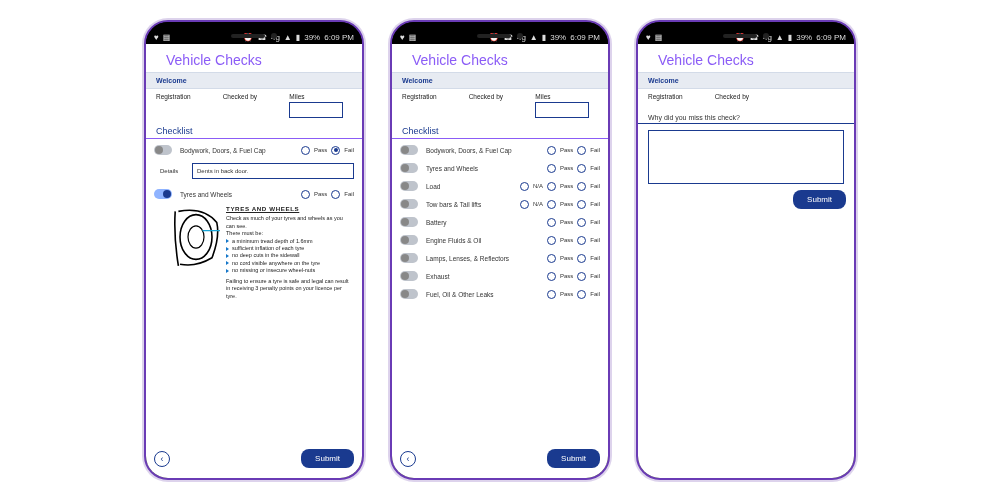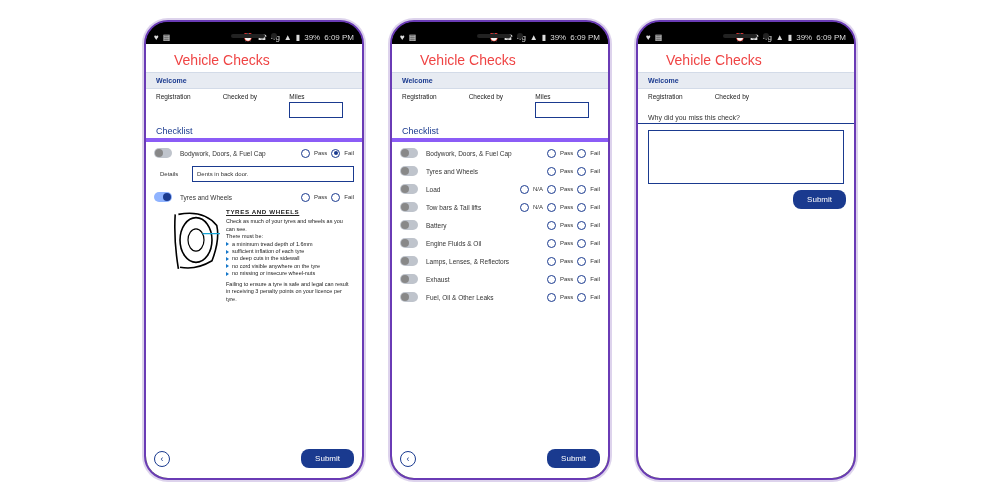--- a/index.html
+++ b/index.html
@@ -49,22 +49,22 @@
   .status-left, .status-right { display: flex; gap: 4px; align-items: center; }
   .screen {
     flex: 1;
     background: #fff;
     display: flex;
     flex-direction: column;
     overflow: hidden;
   }
   .title {
     font-size: 14px;
-    color: #ef4444;
-    padding: 8px 28px 4px;
+    color: #8b5cf6;
+    padding: 8px 20px 4px;
     font-weight: 500;
   }
   .welcome-bar {
     background: #e7ebf2;
     border-top: 1px solid #d3dbe8;
     border-bottom: 1px solid #d3dbe8;
     font-size: 7px;
     color: #1a3a8f;
     font-weight: bold;
     padding: 4px 10px;
@@ -77,21 +77,21 @@
   .field { flex: 1; font-size: 6.5px; color: #333; }
   .field-label { display: block; margin-bottom: 2px; color: #222; }
   .miles-box {
     border: 1px solid #1a3a8f;
     height: 16px; width: 54px;
   }
   .section-title {
     font-size: 9px;
     color: #1a3a8f;
     padding: 2px 10px;
-    border-bottom: 4px solid #8b5cf6;
+    border-bottom: 1px solid #8b5cf6;
     margin-bottom: 2px;
   }
   .list { padding: 0 8px; flex: 1; overflow: hidden; }
   .row {
     display: flex;
     align-items: center;
     font-size: 6.5px;
     color: #333;
     padding: 4px 0;
     gap: 4px;

